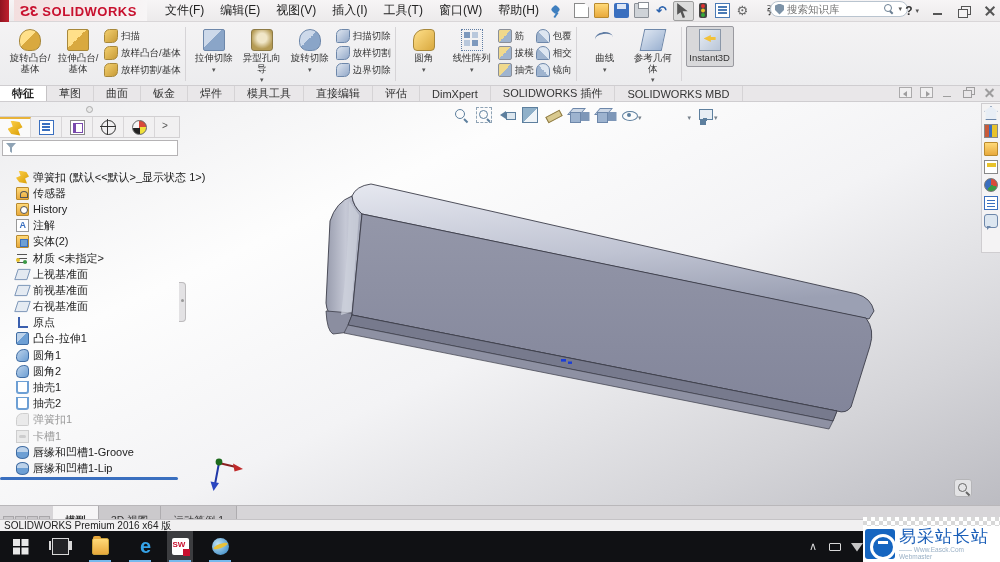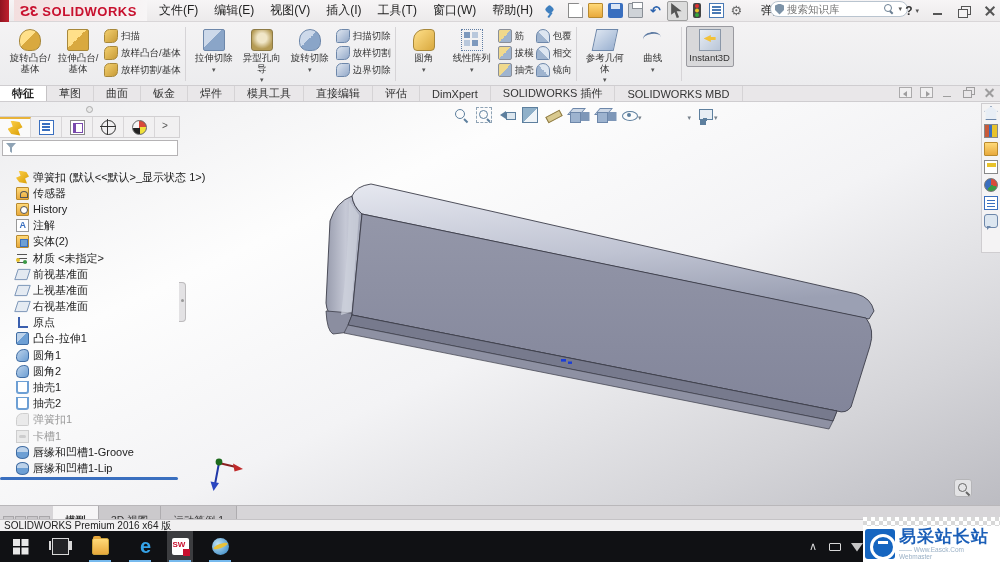--- a/index.html
+++ b/index.html
@@ -5,21 +5,21 @@
   *{margin:0;padding:0;box-sizing:border-box;}
   html,body{width:1000px;height:562px;overflow:hidden;font-family:"Liberation Sans","DejaVu Sans",sans-serif;}
   #stage{position:relative;width:1000px;height:562px;background:#fff;}
 
   
   #titlebar{position:absolute;left:0;top:0;width:1000px;height:22px;background:linear-gradient(to bottom,#f7f5f6,#eceaeb);border-bottom:1px solid #d9d6d8;display:flex;align-items:center;}
   #redstrip{position:absolute;left:0;top:0;width:9px;height:22px;background:linear-gradient(to right,#8f1420,#c0202e);}
   #logo{margin-left:14px;display:flex;align-items:baseline;gap:4px;background:linear-gradient(to right,#f3dede,#f7f5f6);padding:2px 10px 2px 6px;}
   #logo .mark{font-weight:bold;font-style:italic;font-size:15px;color:#c8102e;transform:scaleX(-1);display:inline-block;}
   #logo .name{font-weight:bold;font-size:13px;color:#c8102e;letter-spacing:.5px;}
-  #menubar{display:flex;margin-left:4px;}
+  #menubar{display:flex;margin-left:10px;}
   .menu-item{font-size:12px;color:#222;padding:3px 8px;cursor:default;}
   #pin-icon{width:14px;height:14px;margin-left:2px;position:relative;}
   #pin-icon::before{content:"";position:absolute;left:3px;top:2px;width:7px;height:7px;background:#3f7fbf;border-radius:2px;transform:rotate(45deg);}
   #pin-icon::after{content:"";position:absolute;left:6px;top:8px;width:2px;height:6px;background:#3f7fbf;transform:rotate(35deg);}
   #quickbar{display:flex;align-items:center;margin-left:10px;gap:1px;}
   .qa-btn{display:flex;align-items:center;height:20px;padding:0 1px;}
   .qa-btn.pressed{background:#dcdcdc;border:1px solid #9f9f9f;border-radius:2px;}
   .qa-ic{width:15px;height:15px;display:inline-block;position:relative;}
   .qa-dd{font-size:7px;color:#555;margin:0 1px;}
   #doc-title{display:flex;align-items:center;margin-left:14px;font-size:11.5px;color:#111;gap:3px;}
@@ -239,21 +239,21 @@
   .ic-volume-sh{width:8px;height:8px;background:#d8d8d8;clip-path:polygon(0 30%,40% 30%,100% 0,100% 100%,40% 70%,0 70%);}
   .tr-x{position:absolute;right:-4px;top:1px;font-size:8px;color:#d8d8d8;}
 
   
   #wm-checker{position:absolute;left:863px;top:517px;width:137px;height:9px;background-color:#fff;background-image:linear-gradient(45deg,#d8d8d8 25%,transparent 25%,transparent 75%,#d8d8d8 75%),linear-gradient(45deg,#d8d8d8 25%,transparent 25%,transparent 75%,#d8d8d8 75%);background-size:8px 8px;background-position:0 0,4px 4px;}
   #watermark{position:absolute;left:863px;top:526px;width:137px;height:36px;background:#fff;display:flex;align-items:center;padding:2px;gap:4px;}
   #wm-logo{width:30px;height:30px;background:#1565c0;border-radius:3px;position:relative;flex:none;}
   #wm-logo::before{content:"";position:absolute;left:5px;top:5px;width:20px;height:20px;border:3px solid #fff;border-radius:50%;}
   #wm-logo::after{content:"";position:absolute;left:13px;top:12px;width:10px;height:5px;background:#1565c0;border-top:3px solid #fff;}
   #wm-text{display:flex;flex-direction:column;line-height:1;}
-  #wm-title{font-size:17px;font-weight:bold;color:#1b5fb8;letter-spacing:1px;}
+  #wm-title{font-size:17px;font-weight:normal;color:#1b5fb8;letter-spacing:1px;}
   #wm-sub{font-size:6.5px;color:#9ab0c5;margin-top:2px;}
 </style>
 </head>
 <body>
 
 <div id="stage">
 
   <div id="titlebar">
     <div id="redstrip"></div>
     <div id="logo">
@@ -440,27 +440,27 @@
           <span class="ric ic-mirror"></span>
           <span>镜向</span>
         </div>
         </div>
     </div>
     <div class="rsep"></div>
     <div class="rgroup">
       <div class="rbigs">
 
       <div class="rbig">
+          <span class="ric ic-curves"></span>
+          <span>曲线</span>
+          <span class="rdd on"></span>
+        </div>
+          <div class="rbig">
           <span class="ric ic-ref-geometry"></span>
           <span>参考几何体</span>
-          <span class="rdd on"></span>
-        </div>
-          <div class="rbig">
-          <span class="ric ic-curves"></span>
-          <span>曲线</span>
           <span class="rdd on"></span>
         </div>
         </div>
     </div>
     <div class="rsep"></div>
     <div class="rgroup">
       <div class="rbigs">
 
       <div class="rbig pressed">
           <span class="ric ic-instant3d"></span>
@@ -633,26 +633,26 @@
           <span>实体(2)</span>
         </div>
         <div class="tree-row">
 
           <span class="t-ic ic-material"></span>
           <span>材质 &lt;未指定&gt;</span>
         </div>
         <div class="tree-row">
 
           <span class="t-ic ic-plane"></span>
+          <span>上视基准面</span>
+        </div>
+        <div class="tree-row">
+
+          <span class="t-ic ic-plane"></span>
           <span>前视基准面</span>
-        </div>
-        <div class="tree-row">
-
-          <span class="t-ic ic-plane"></span>
-          <span>上视基准面</span>
         </div>
         <div class="tree-row">
 
           <span class="t-ic ic-plane"></span>
           <span>右视基准面</span>
         </div>
         <div class="tree-row">
 
           <span class="t-ic ic-origin"></span>
           <span>原点</span>

